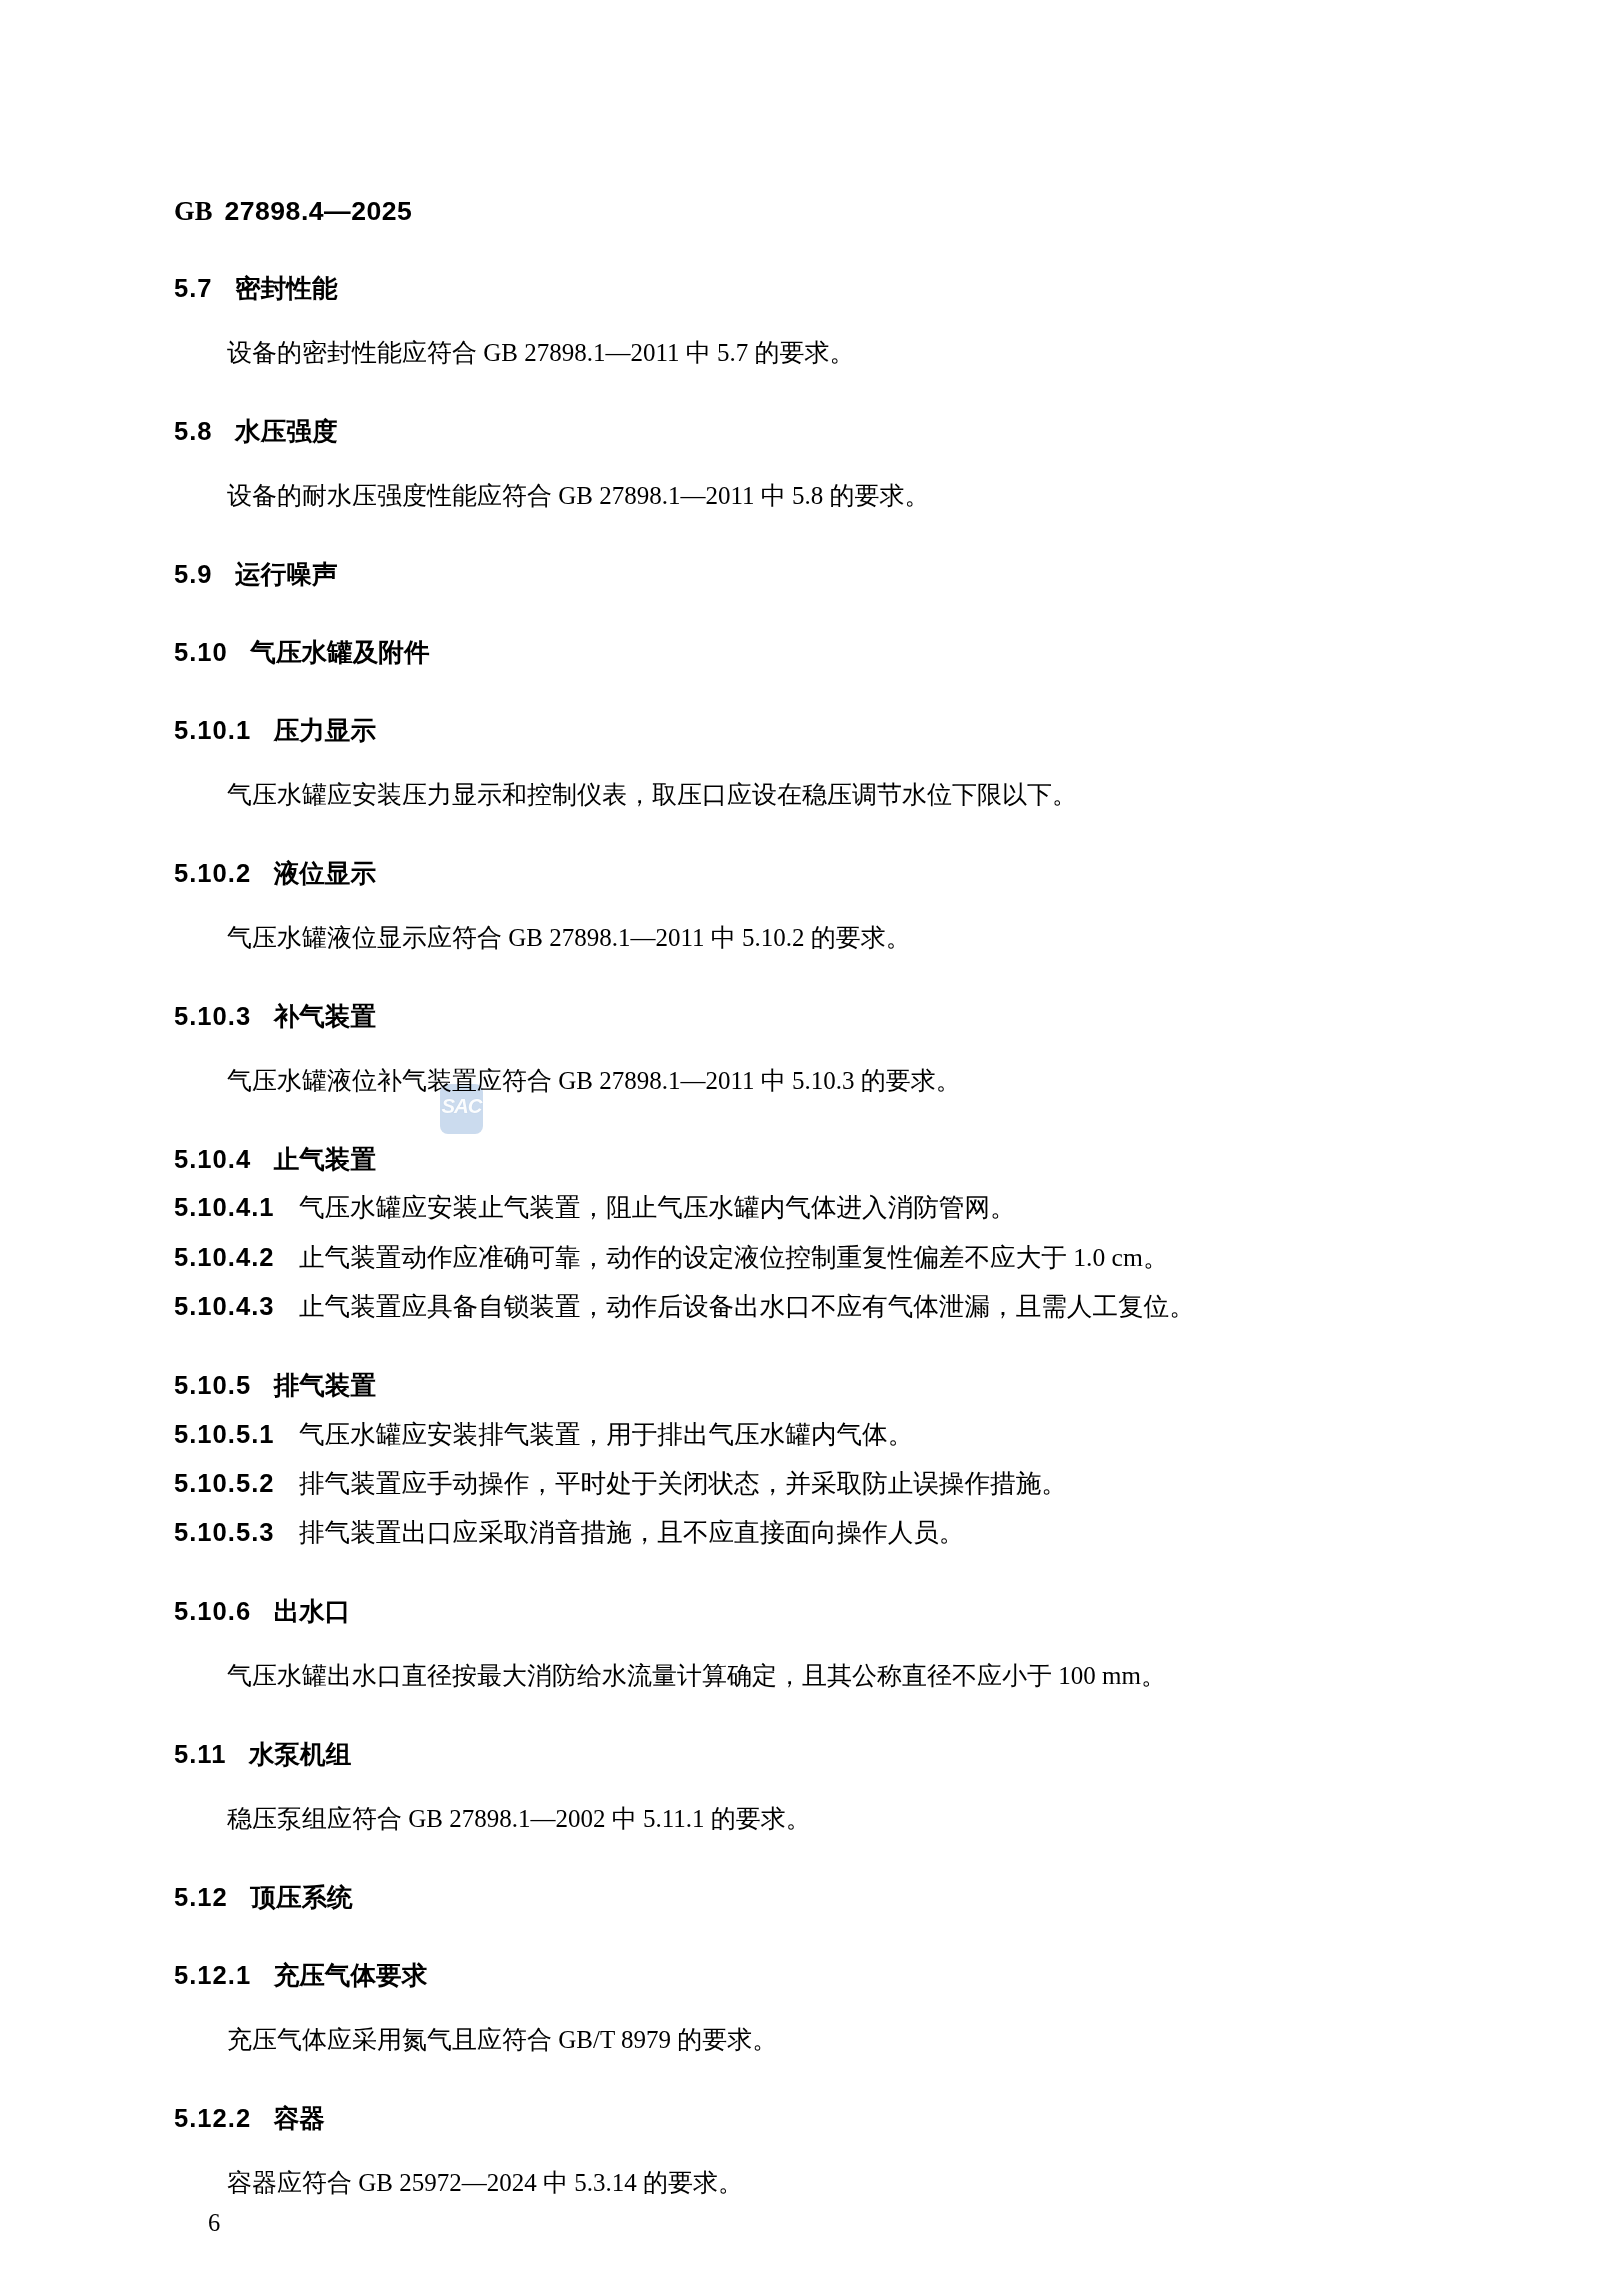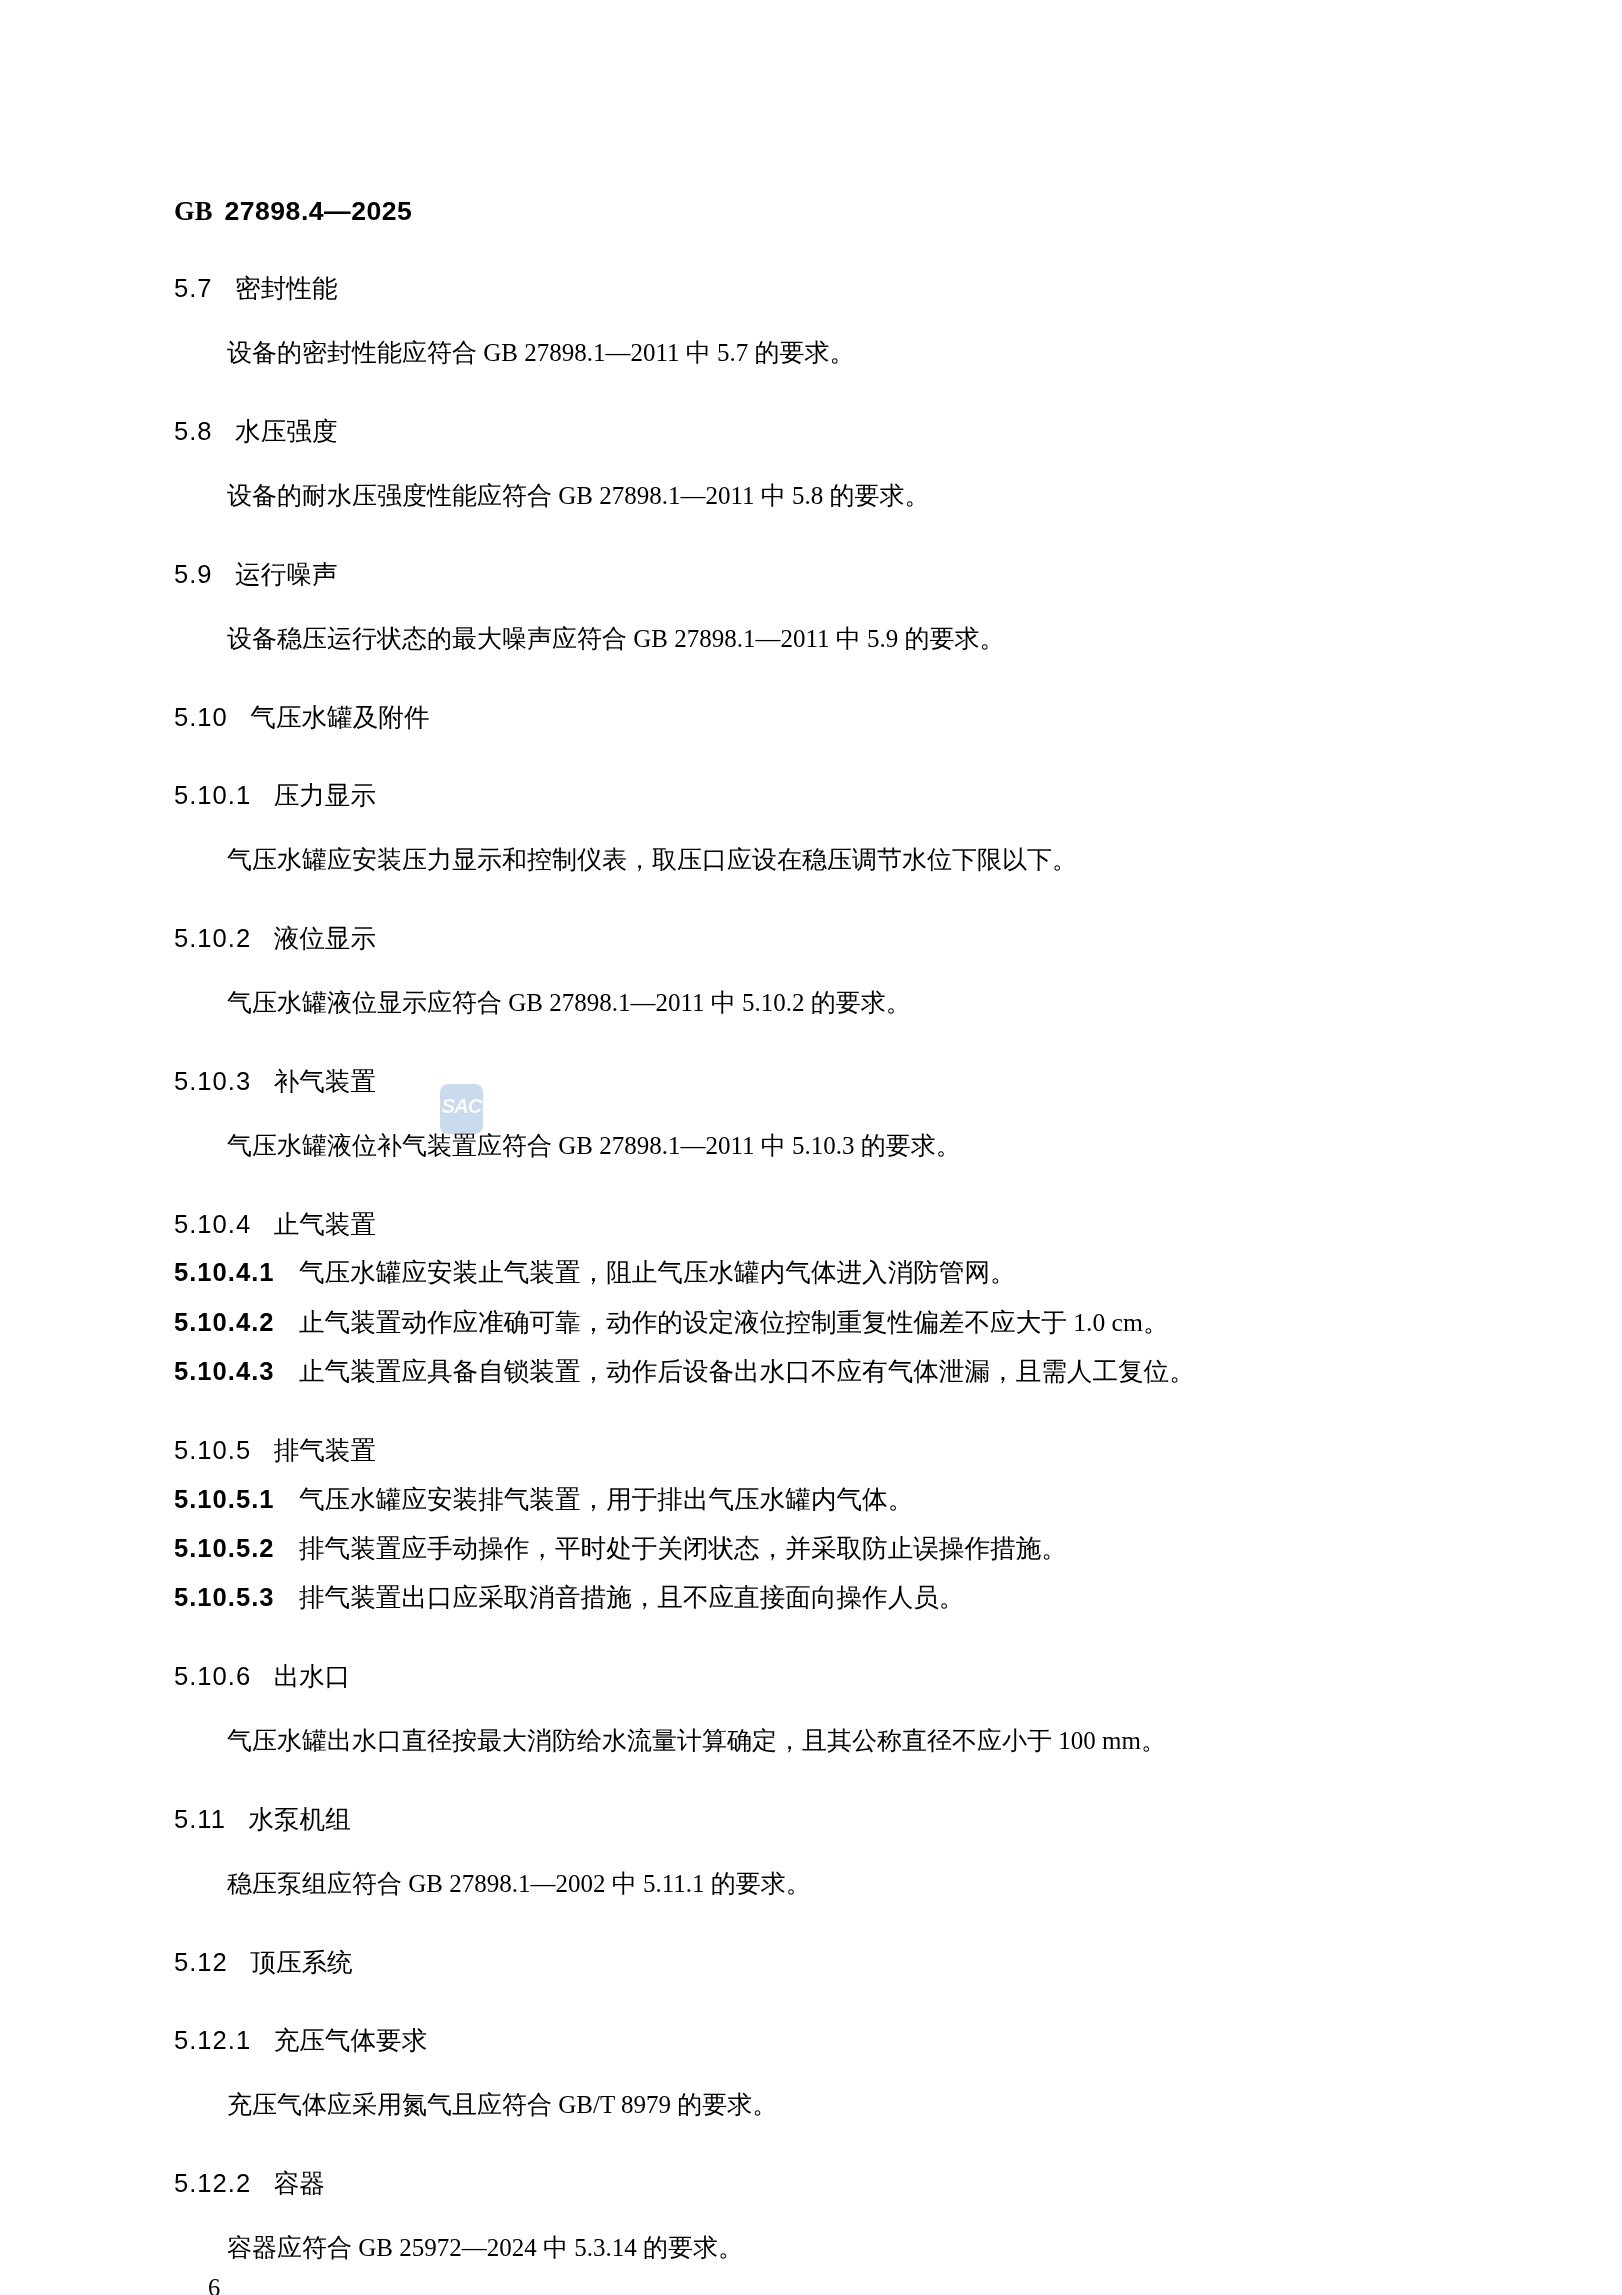--- a/index.html
+++ b/index.html
@@ -29,21 +29,21 @@
     margin-right:12px;
   }
   .doc-header .hdr-number{
     font-family:"Liberation Sans","DejaVu Sans",sans-serif;
     font-weight:700;
     letter-spacing:0.5px;
   }
   
   .heading{
     font-family:"Liberation Sans","DejaVu Sans",sans-serif;
-    font-weight:400;
+    font-weight:700;
     font-size:25.6px;
     line-height:32px;
     margin-top:46px;
     white-space:nowrap;
   }
   .heading .num{
     letter-spacing:1px;
     margin-right:22.5px;
   }
   
@@ -113,21 +113,20 @@
     <div class="doc-header">
       <span class="hdr-prefix">GB</span><span class="hdr-number">27898.4—2025</span>
     </div>
 
     <div>
         <div class="heading h2"><span class="num">5.7</span><span class="htitle">密封性能</span></div>
         <div class="para"><span class="ptext">设备的密封性能应符合 GB 27898.1—2011 中 5.7 的要求。</span></div>
         <div class="heading h2"><span class="num">5.8</span><span class="htitle">水压强度</span></div>
         <div class="para"><span class="ptext">设备的耐水压强度性能应符合 GB 27898.1—2011 中 5.8 的要求。</span></div>
         <div class="heading h2"><span class="num">5.9</span><span class="htitle">运行噪声</span></div>
-        <div class="para"><span class="ptext">设备稳压运行状态的最大噪声应符合 GB 27898.1—2011 中 5.9 的要求。</span></div>
         <div class="heading h2"><span class="num">5.10</span><span class="htitle">气压水罐及附件</span></div>
         <div class="heading h3"><span class="num">5.10.1</span><span class="htitle">压力显示</span></div>
         <div class="para"><span class="ptext">气压水罐应安装压力显示和控制仪表，取压口应设在稳压调节水位下限以下。</span></div>
         <div class="heading h3"><span class="num">5.10.2</span><span class="htitle">液位显示</span></div>
         <div class="para"><span class="ptext">气压水罐液位显示应符合 GB 27898.1—2011 中 5.10.2 的要求。</span></div>
         <div class="heading h3"><span class="num">5.10.3</span><span class="htitle">补气装置</span></div>
         <div class="para"><span class="ptext">气压水罐液位补气装置应符合 GB 27898.1—2011 中 5.10.3 的要求。</span></div>
         <div class="heading h3"><span class="num">5.10.4</span><span class="htitle">止气装置</span></div>
         <div class="numbered-para"><span class="num">5.10.4.1</span><span class="ptext">气压水罐应安装止气装置，阻止气压水罐内气体进入消防管网。</span></div>
         <div class="numbered-para"><span class="num">5.10.4.2</span><span class="ptext">止气装置动作应准确可靠，动作的设定液位控制重复性偏差不应大于 1.0 cm。</span></div>

